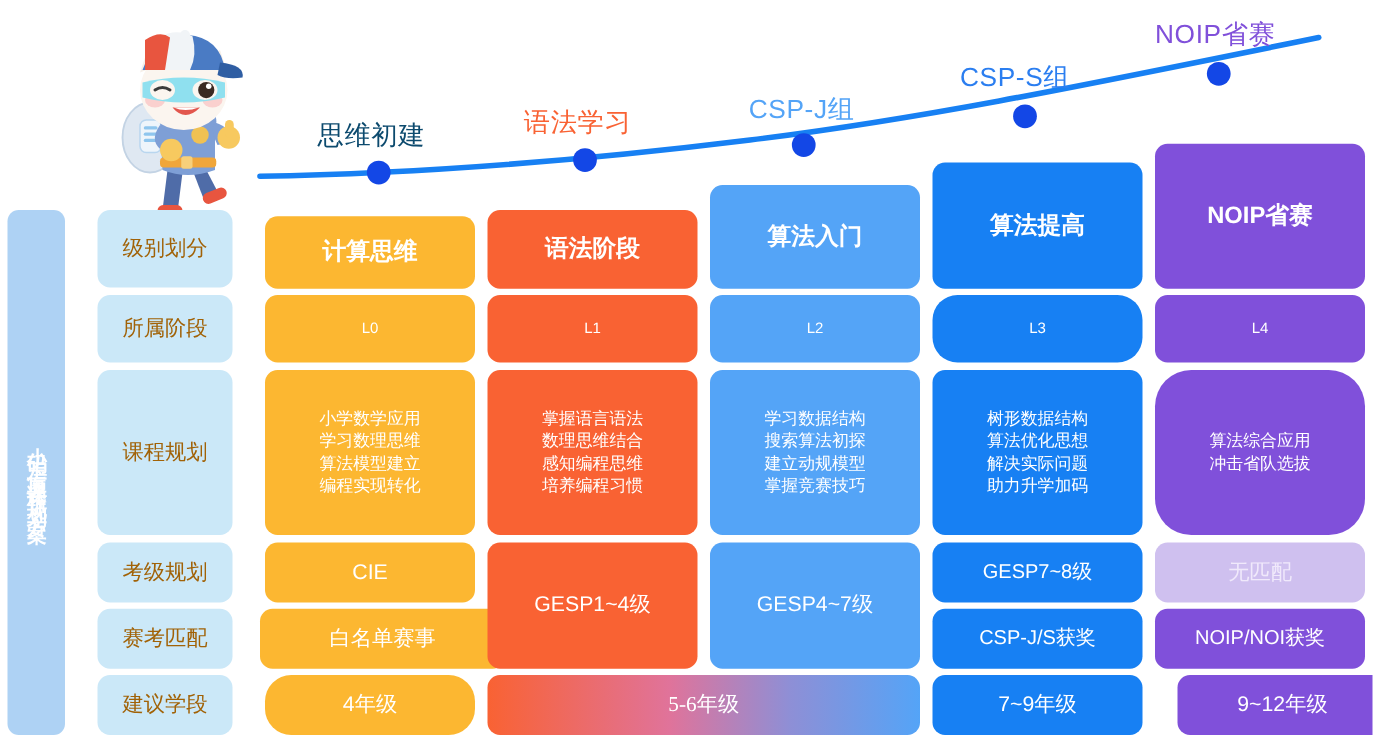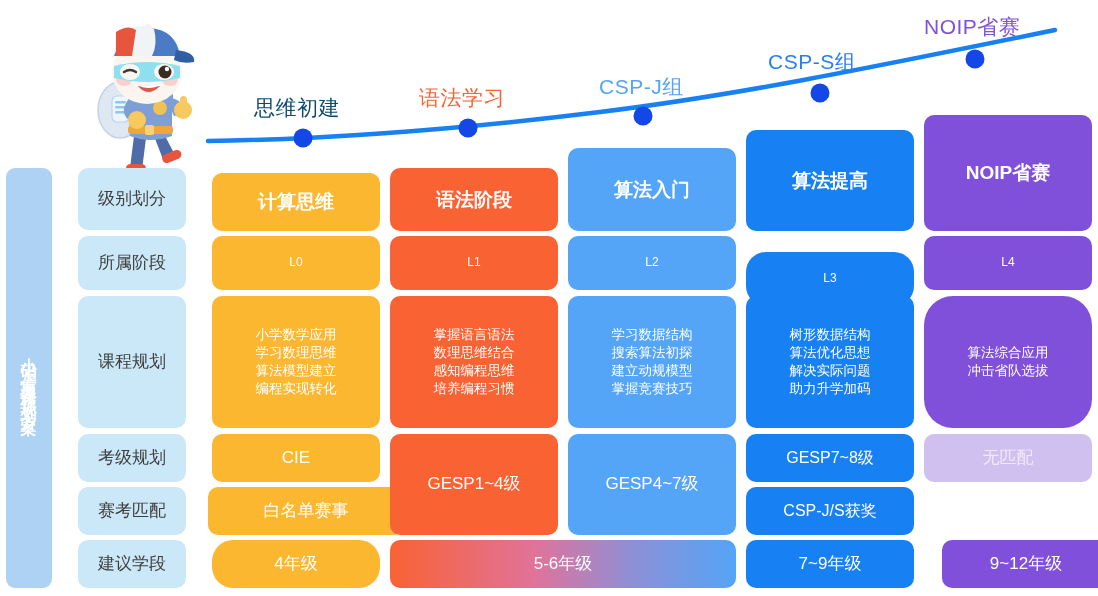--- a/index.html
+++ b/index.html
@@ -41,37 +41,37 @@
     color: #ffffff;
     font-size: 16px;
     font-weight: 700;
     writing-mode: vertical-rl;
     letter-spacing: 6px;
     text-orientation: upright;
     border-radius: 9px;
   }
   .rowlabel {
     background: #cbe8f8;
-    color: #404040;
+    color: #a16207;
     font-size: 17px;
     font-weight: 400;
   }
   .hdr { font-size: 19px; font-weight: 700; }
   .lvl { font-size: 12px; font-weight: 400; }
   .plan { font-size: 13.5px; font-weight: 400; }
   .val  { font-size: 17px; font-weight: 400; }
   .val-sm { font-size: 16px; font-weight: 400; }
 
   .c-l0 { background: #fcb731; }
   .c-l1 { background: #f96233; }
   .c-l2 { background: #54a4f7; }
   .c-l3 { background: #1780f3; }
   .c-l4 { background: #8050da; }
   .c-none { background: #cfc0ef; color: #f0e9fb; }
-  .c-grad-56 { background: linear-gradient(90deg,#f96233 0%, #e0739a 42%, #8e8fd6 70%, #54a4f7 100%); }
+  .c-grad-56 { background: linear-gradient(90deg,#f96233 0%, #e0739a 42%, #8e8fd6 70%, #54a4f7 100%); font-family: Liberation Serif, serif; }
 </style>
 </head>
 <body>
 
 <div id="root">
 
   <div id="curve-layer">
     <svg width="1098" height="180" viewBox="0 0 1098 180">
       <path d="M 208 141 C 340 139, 470 128, 600 112 C 730 96, 850 72, 1055 30" fill="none" stroke="#1780f3" stroke-width="4.5" stroke-linecap="round"></path>
       <circle cx="303" cy="138" r="9.5" fill="#1347e6"></circle>
@@ -168,30 +168,31 @@
     <div class="cell c-l2 lvl" style="left:568px; top:236px; width:168px; height:54px;">L2</div>
     <div class="cell c-l2 plan" style="left:568px; top:296px; width:168px; height:132px; white-space:pre-line;">学习数据结构
 搜索算法初探
 建立动规模型
 掌握竞赛技巧</div>
     <div class="cell c-l2 val" style="left:568px; top:434px; width:168px; height:101px;">GESP4~7级</div>
 
     <div class="cell c-grad-56 val" style="left:390px; top:540px; width:346px; height:48px;">5-6年级</div>
 
     <div class="cell c-l3 hdr" style="left:746px; top:130px; width:168px; height:101px;">算法提高</div>
-    <div class="cell c-l3 lvl" style="left:746px; top:252px; width:168px; height:54px;border-radius:20px;">L3</div>
+    <div class="cell c-l3 lvl" style="left:746px; top:236px; width:168px; height:54px;border-radius:20px;">L3</div>
     <div class="cell c-l3 plan" style="left:746px; top:296px; width:168px; height:132px; white-space:pre-line;">树形数据结构
 算法优化思想
 解决实际问题
 助力升学加码</div>
     <div class="cell c-l3 val-sm" style="left:746px; top:434px; width:168px; height:48px;">GESP7~8级</div>
     <div class="cell c-l3 val-sm" style="left:746px; top:487px; width:168px; height:48px;">CSP-J/S获奖</div>
     <div class="cell c-l3 val" style="left:746px; top:540px; width:168px; height:48px;">7~9年级</div>
 
     <div class="cell c-l4 hdr" style="left:924px; top:115px; width:168px; height:116px;">NOIP省赛</div>
     <div class="cell c-l4 lvl" style="left:924px; top:236px; width:168px; height:54px;">L4</div>
     <div class="cell c-l4 plan" style="left:924px; top:296px; width:168px; height:132px; white-space:pre-line;border-radius:29px;">算法综合应用
 冲击省队选拔</div>
     <div class="cell c-none val" style="left:924px; top:434px; width:168px; height:48px;">无匹配</div>
+    <div class="cell c-l4 val-sm" style="left:924px; top:487px; width:168px; height:48px;">NOIP/NOI获奖</div>
     <div class="cell c-l4 val" style="left:924px; top:540px; width:168px; height:48px;margin-left:18px;">9~12年级</div>
 
   </div>
 </div>
 
 </body></html>

